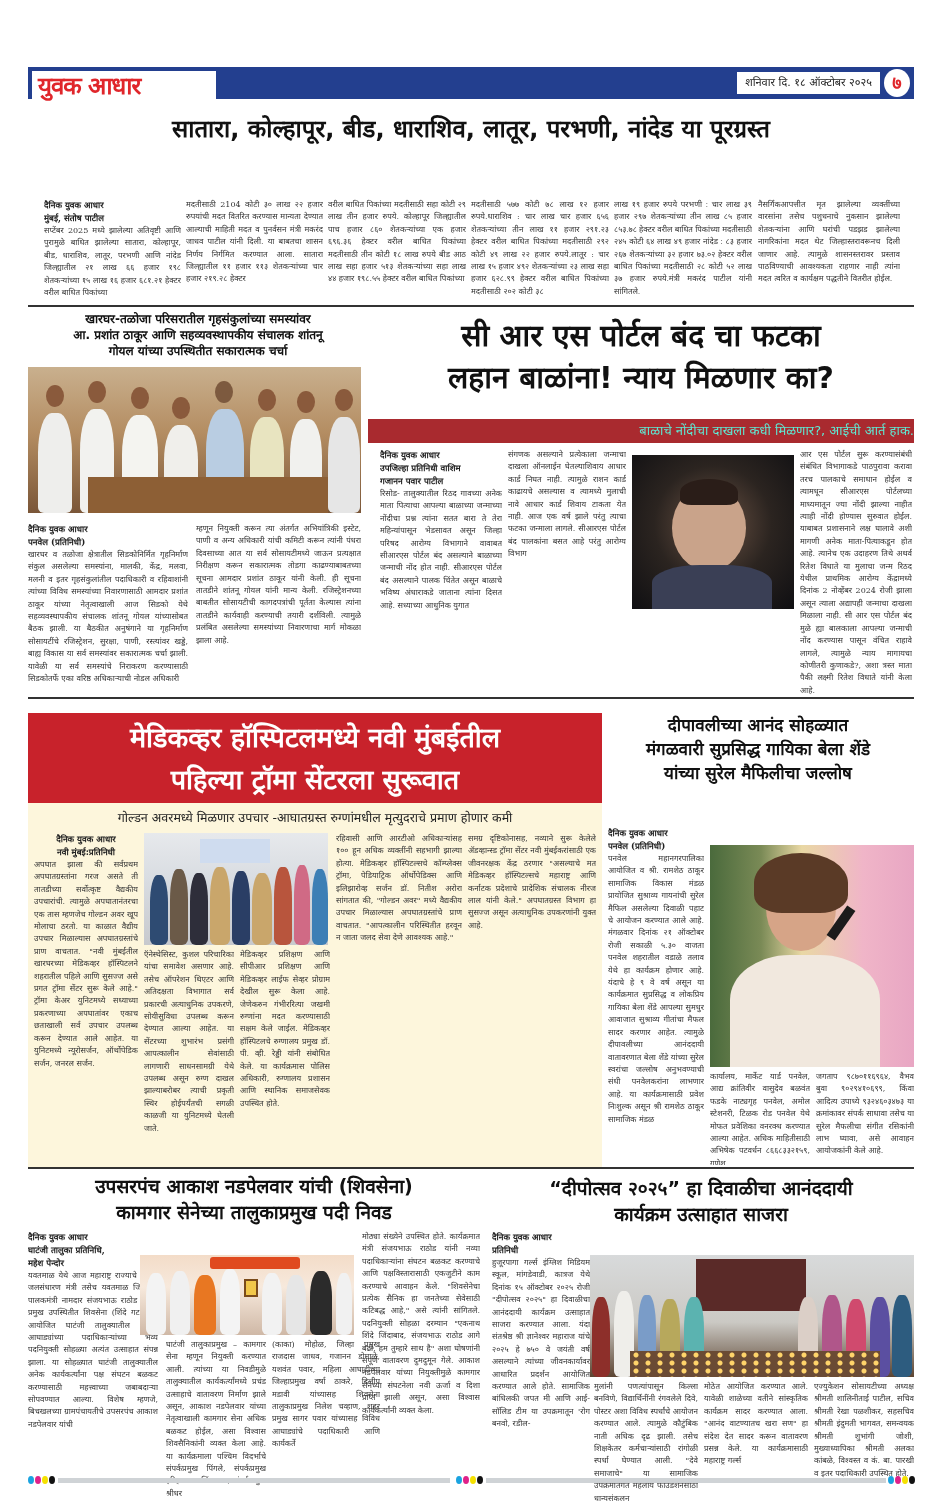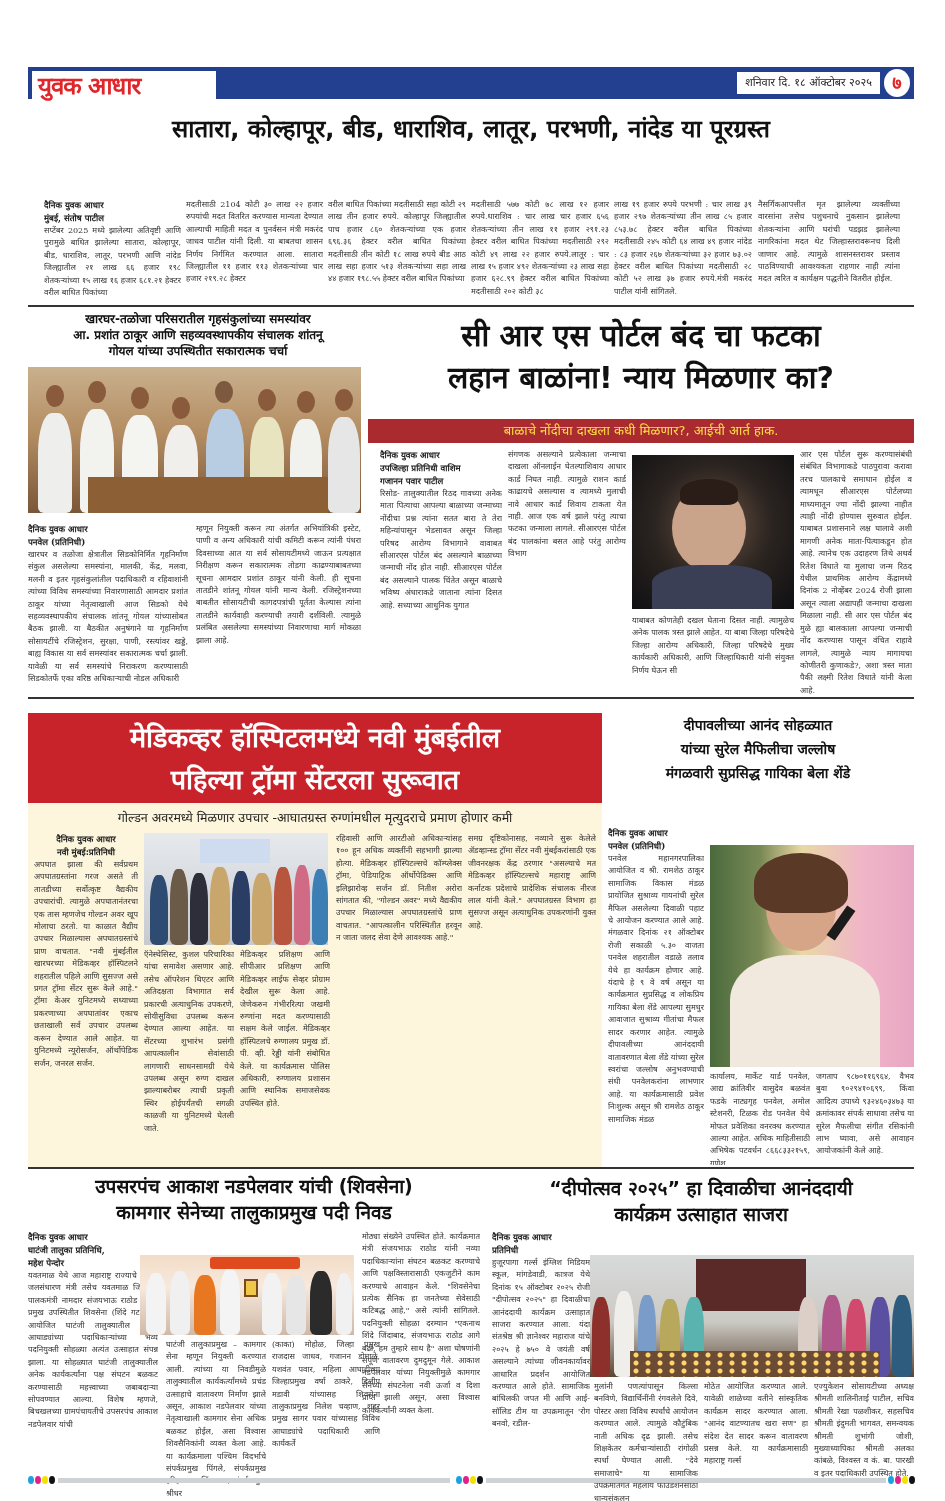--- a/index.html
+++ b/index.html
@@ -19,21 +19,21 @@
   .byline { font-family: "DejaVu Serif", serif; font-weight: bold; font-size: 8.5px; line-height: 13px; color: #222; }
   .body-text { font-family: "DejaVu Serif", serif; font-size: 8px; line-height: 12.4px; color: #333; text-align: justify; }
   .col { position: absolute; overflow: hidden; }
   .rule { position: absolute; height: 2px; background: #333; }
 
   .photo { position: absolute; overflow: hidden; }
   .photo .person { position: absolute; bottom: 0; border-radius: 40% 40% 6px 6px; }
   .photo .head { position: absolute; border-radius: 50%; background: #8a5a3c; }
 
   .red-banner { position: absolute; background: #c8222b; color: #fff; font-family: "DejaVu Sans", sans-serif; text-align: center; }
-  .sub-banner { position: absolute; background: #a92a2f; color: #fde047; font-family: "DejaVu Sans", sans-serif; text-align: center; font-size: 13px; line-height: 20px; }
+  .sub-banner { position: absolute; background: #a92a2f; color: #5eead4; font-family: "DejaVu Sans", sans-serif; text-align: right; font-size: 13px; line-height: 20px; }
   .cream { position: absolute; background: #fdf6dc; }
 
   .cmyk { position: absolute; top: 1476px; height: 8px; display: flex; gap: 1px; }
   .dot { width: 6px; height: 8px; border-radius: 50%; }
   .grey-bar { position: absolute; top: 1478px; height: 5px; background: #cfd3d6; }
 </style>
 </head>
 <body>
 
 <div class="page">
@@ -51,21 +51,21 @@
   </div>
 
   <div class="col" style="left:16px;top:132px;width:137px;height:104px;">
     <div class="byline">दैनिक युवक आधार</div>
     <div class="byline">मुंबई, संतोष पाटील</div>
     <div class="body-text">सप्टेंबर 2025 मध्ये झालेल्या अतिवृष्टी आणि पुरामुळे बाधित झालेल्या सातारा, कोल्हापूर, बीड, धाराशिव, लातूर, परभणी आणि नांदेड जिल्ह्यातील २१ लाख ६६ हजार १९८ शेतकऱ्यांच्या १५ लाख १६ हजार ६८१.२१ हेक्टर वरील बाधित पिकांच्या</div>
   </div>
   <div class="col body-text" style="left:158px;top:132px;width:137px;height:104px;">मदतीसाठी 2104 कोटी ३० लाख २२ हजार रुपयांची मदत वितरित करण्यास मान्यता देण्यात आल्याची माहिती मदत व पुनर्वसन मंत्री मकरंद जाधव पाटील यांनी दिली. या बाबतचा शासन निर्णय निर्गमित करण्यात आला. सातारा जिल्ह्यातील ११ हजार ११३ शेतकऱ्यांच्या चार हजार २१९.२८ हेक्टर</div>
   <div class="col body-text" style="left:300px;top:132px;width:138px;height:104px;">वरील बाधित पिकांच्या मदतीसाठी सहा कोटी २९ लाख तीन हजार रुपये. कोल्हापूर जिल्ह्यातील पाच हजार ८६० शेतकऱ्यांच्या एक हजार ६९६.३६ हेक्टर वरील बाधित पिकांच्या मदतीसाठी तीन कोटी १८ लाख रुपये बीड आठ लाख सहा हजार ५१३ शेतकऱ्यांच्या सहा लाख ४४ हजार १९८.५५ हेक्टर वरील बाधित पिकांच्या</div>
   <div class="col body-text" style="left:443px;top:132px;width:138px;height:104px;">मदतीसाठी ५७७ कोटी ७८ लाख १२ हजार रुपये.धाराशिव : चार लाख चार हजार ६५६ शेतकऱ्यांच्या तीन लाख ११ हजार २९१.२३ हेक्टर वरील बाधित पिकांच्या मदतीसाठी २९२ कोटी ४९ लाख २२ हजार रुपये.लातूर : चार लाख १५ हजार ४९२ शेतकऱ्यांच्या २३ लाख सहा हजार ६२८.९९ हेक्टर वरील बाधित पिकांच्या मदतीसाठी २०२ कोटी ३८</div>
-  <div class="col body-text" style="left:586px;top:132px;width:138px;height:104px;">लाख १९ हजार रुपये परभणी : चार लाख ३९ हजार २९७ शेतकऱ्यांच्या तीन लाख ८५ हजार ८५३.७८ हेक्टर वरील बाधित पिकांच्या मदतीसाठी २४५ कोटी ६४ लाख ४९ हजार नांदेड : ८३ हजार २६७ शेतकऱ्यांच्या ३२ हजार ७३.०२ हेक्टर वरील बाधित पिकांच्या मदतीसाठी २८ कोटी ५२ लाख ३७ हजार रुपये.मंत्री मकरंद पाटील यांनी सांगितले.</div>
+  <div class="col body-text" style="left:586px;top:132px;width:138px;height:104px;font-family:Liberation Serif, serif;">लाख १९ हजार रुपये परभणी : चार लाख ३९ हजार २९७ शेतकऱ्यांच्या तीन लाख ८५ हजार ८५३.७८ हेक्टर वरील बाधित पिकांच्या मदतीसाठी २४५ कोटी ६४ लाख ४९ हजार नांदेड : ८३ हजार २६७ शेतकऱ्यांच्या ३२ हजार ७३.०२ हेक्टर वरील बाधित पिकांच्या मदतीसाठी २८ कोटी ५२ लाख ३७ हजार रुपये.मंत्री मकरंद पाटील यांनी सांगितले.</div>
   <div class="col body-text" style="left:730px;top:132px;width:142px;height:104px;">नैसर्गिकआपत्तीत मृत झालेल्या व्यक्तींच्या वारसांना तसेच पशुधनाचे नुकसान झालेल्या शेतकऱ्यांना आणि घरांची पडझड झालेल्या नागरिकांना मदत थेट जिल्हास्तरावरूनच दिली जाणार आहे. त्यामुळे शासनस्तरावर प्रस्ताव पाठविण्याची आवश्यकता राहणार नाही त्यांना मदत त्वरित व कार्यक्षम पद्धतीने वितरीत होईल.</div>
 
   <div class="rule" style="left:0;top:238px;width:886px;"></div>
 
   <div class="headline" style="position:absolute;left:0;top:244px;width:340px;font-size:12px;line-height:16px;">
     <div>खारघर-तळोजा परिसरातील गृहसंकुलांच्या समस्यांवर</div>
     <div>आ. प्रशांत ठाकूर आणि सहव्यवस्थापकीय संचालक शांतनू</div>
     <div>गोयल यांच्या उपस्थितीत सकारात्मक चर्चा</div>
   </div>
   <div class="photo" style="left:0;top:300px;width:333px;height:146px;background:linear-gradient(180deg,#c9b08e 0%,#b48d62 45%,#7a5638 100%);">
@@ -106,21 +106,20 @@
     <div class="byline">उपजिल्हा प्रतिनिधी वाशिम</div>
     <div class="byline">गजानन पवार पाटील</div>
     <div class="body-text">रिसोड- तालुक्यातील रिठद गावच्या अनेक माता पित्याचा आपल्या बाळाच्या जन्माच्या नोंदीचा प्रश्न त्यांना सतत बारा ते तेरा महिन्यांपासून भेडसावत असून जिल्हा परिषद आरोग्य विभागाने वावाबत सीआरएस पोर्टल बंद असल्याने बाळाच्या जन्माची नोंद होत नाही. सीआरएस पोर्टल बंद असल्याने पालक चिंतेत असून बाळाचे भविष्य अंधाराकडे जाताना त्यांना दिसत आहे. सध्याच्या आधुनिक युगात</div>
   </div>
   <div class="col body-text" style="left:480px;top:382px;width:118px;height:246px;">संगणक असल्याने प्रत्येकाला जन्माचा दाखला ऑनलाईन घेतल्याशिवाय आधार कार्ड निघत नाही. त्यामुळे राशन कार्ड काढायचे असल्यास व त्यामध्ये मुलाची नावे आधार कार्ड शिवाय टाकता येत नाही. आज एक वर्ष झाले परंतु त्याचा फटका जन्माला लागले. सीआरएस पोर्टल बंद पालकांना बसत आहे परंतु आरोग्य विभाग</div>
   <div class="photo" style="left:604px;top:388px;width:162px;height:154px;background:radial-gradient(circle at 50% 45%,#6d5445 0%,#2b2420 50%,#0f0f12 100%);">
     <div style="position:absolute;left:40px;top:30px;width:74px;height:86px;border-radius:50%;background:#c9a38a;"></div>
     <div style="position:absolute;left:48px;top:24px;width:58px;height:26px;border-radius:50% 50% 20% 20%;background:#2a1d18;"></div>
     <div style="position:absolute;left:20px;top:110px;width:120px;height:44px;border-radius:40% 40% 0 0;background:#3a3f55;"></div>
   </div>
-  <div class="col body-text" style="left:604px;top:548px;width:162px;height:80px;">याबाबत कोणतेही दखल घेताना दिसत नाही. त्यामुळेच अनेक पालक त्रस्त झाले आहेत. या बाबा जिल्हा परिषदेचे जिल्हा आरोग्य अधिकारी, जिल्हा परिषदेचे मुख्य कार्यकारी अधिकारी, आणि जिल्हाधिकारी यांनी संयुक्त निर्णय घेऊन सी</div>
   <div class="col body-text" style="left:772px;top:382px;width:112px;height:246px;">आर एस पोर्टल सुरू करण्यासंबंधी संबंधित विभागाकडे पाठपुरावा करावा तरच पालकाचे समाधान होईल व त्यामधून सीआरएस पोर्टलच्या माध्यमातून ज्या नोंदी झाल्या नाहीत त्याही नोंदी होण्यास सुरुवात होईल. याबाबत प्रशासनाने लक्ष घालावे अशी मागणी अनेक माता-पित्याकडून होत आहे. त्यानेच एक उदाहरण तिथे अथर्व रितेश विधाते या मुलाचा जन्म रिठद येथील प्राथमिक आरोग्य केंद्रामध्ये दिनांक 2 नोव्हेंबर 2024 रोजी झाला असून त्याला अद्यापही जन्माचा दाखला मिळाला नाही. सी आर एस पोर्टल बंद मुळे ह्या बालकाला आपल्या जन्माची नोंद करण्यास पासून वंचित राहावे लागले, त्यामुळे न्याय मागायचा कोणीतरी कुणाकडे?, अशा त्रस्त माता पैकी लक्ष्मी रितेश विधाते यांनी केला आहे.</div>
 
   <div class="rule" style="left:0;top:630px;width:886px;"></div>
 
   <div class="red-banner" style="left:0;top:646px;width:574px;height:90px;font-weight:bold;font-size:27px;line-height:42px;padding-top:4px;">
     <div>मेडिकव्हर हॉस्पिटलमध्ये नवी मुंबईतील</div>
     <div>पहिल्या ट्रॉमा सेंटरला सुरूवात</div>
   </div>
   <div class="cream" style="left:0;top:736px;width:574px;height:364px;"></div>
   <div style="position:absolute;left:0;top:742px;width:574px;text-align:center;font-family:'DejaVu Sans',sans-serif;font-size:12.5px;color:#222;">गोल्डन अवरमध्ये मिळणार उपचार -आघातग्रस्त रुग्णांमधील मृत्युदराचे प्रमाण होणार कमी</div>
@@ -140,24 +139,24 @@
     <div class="person" style="left:108px;width:20px;height:72px;background:#c9a66b;"></div>
     <div class="person" style="left:130px;width:18px;height:78px;background:#b8553d;"></div>
     <div class="person" style="left:150px;width:16px;height:80px;background:#d06a85;"></div>
     <div class="person" style="left:168px;width:16px;height:76px;background:#3d7fb5;"></div>
   </div>
   <div class="col body-text" style="left:116px;top:882px;width:90px;height:216px;">ऍनेस्थेसिस्ट, कुशल परिचारिका यांचा समावेश असणार आहे. तसेच ऑपरेशन थिएटर आणि अतिदक्षता विभागात सर्व प्रकारची अत्याधुनिक उपकरणे, सोयीसुविधा उपलब्ध करून देण्यात आल्या आहेत. या सेंटरच्या शुभारंभ प्रसंगी आपत्कालीन सेवांसाठी लागणारी साधनसामग्री येथे उपलब्ध असून रुग्ण दाखल झाल्याबरोबर त्याची प्रकृती स्थिर होईपर्यंतची सगळी काळजी या युनिटमध्ये घेतली जाते.</div>
   <div class="col body-text" style="left:212px;top:882px;width:90px;height:216px;">मेडिकव्हर प्रशिक्षण आणि सीपीआर प्रशिक्षण आणि मेडिकव्हर लाईफ सेव्हर प्रोग्राम देखील सुरू केला आहे. जेणेकरुन गंभीररित्या जखमी रुग्णांना मदत करण्यासाठी सक्षम केले जाईल. मेडिकव्हर हॉस्पिटलचे रुग्णालय प्रमुख डॉ. पी. व्ही. रेड्डी यांनी संबोधित केले. या कार्यक्रमास पोलिस अधिकारी, रुग्णालय प्रशासन आणि स्थानिक समाजसेवक उपस्थित होते.</div>
   <div class="col body-text" style="left:308px;top:766px;width:126px;height:332px;">रहिवासी आणि आरटीओ अधिकाऱ्यांसह १०० हून अधिक व्यक्तींनी सहभागी झाल्या होत्या. मेडिकव्हर हॉस्पिटल्सचे कॉम्प्लेक्स ट्रॉमा, पेडियाट्रिक ऑर्थोपेडिक्स आणि इलिझारोव्ह सर्जन डॉ. नितीश अरोरा सांगतात की, "गोल्डन अवर" मध्ये वैद्यकीय उपचार मिळाल्यास अपघातग्रस्तांचे प्राण वाचतात. "आपत्कालीन परिस्थितीत हरवून न जाता जलद सेवा देणे आवश्यक आहे."</div>
   <div class="col body-text" style="left:440px;top:766px;width:128px;height:332px;">समग्र दृष्टिकोनासह, नव्याने सुरू केलेले ॲडव्हान्स्ड ट्रॉमा सेंटर नवी मुंबईकरांसाठी एक जीवनरक्षक केंद्र ठरणार "असल्याचे मत मेडिकव्हर हॉस्पिटल्सचे महाराष्ट्र आणि कर्नाटक प्रदेशाचे प्रादेशिक संचालक नीरज लाल यांनी केले." अपघातग्रस्त विभाग हा सुसज्ज असून अत्याधुनिक उपकरणांनी युक्त आहे.</div>
 
-  <div class="headline" style="position:absolute;left:574px;top:646px;width:312px;font-size:14px;line-height:24px;">
+  <div class="headline" style="position:absolute;left:574px;top:646px;width:312px;font-size:17px;line-height:24px;">
     <div>दीपावलीच्या आनंद सोहळ्यात</div>
+    <div>मंगळवारी सुप्रसिद्ध गायिका बेला शेंडे</div>
     <div>यांच्या सुरेल मैफिलीचा जल्लोष</div>
-    <div>मंगळवारी सुप्रसिद्ध गायिका बेला शेंडे</div>
   </div>
   <div class="col" style="left:580px;top:760px;width:96px;height:336px;">
     <div class="byline">दैनिक युवक आधार</div>
     <div class="byline">पनवेल (प्रतिनिधी)</div>
     <div class="body-text">पनवेल महानगरपालिका आयोजित व श्री. रामशेठ ठाकूर सामाजिक विकास मंडळ प्रायोजित सुश्राव्य गायनांची सुरेल मैफिल असलेल्या दिवाळी पहाट चे आयोजन करण्यात आले आहे. मंगळवार दिनांक २१ ऑक्टोबर रोजी सकाळी ५.३० वाजता पनवेल शहरातील वडाळे तलाव येथे हा कार्यक्रम होणार आहे. यंदाचे हे ९ वे वर्ष असून या कार्यक्रमात सुप्रसिद्ध व लोकप्रिय गायिका बेला शेंडे आपल्या सुमधुर आवाजात सुश्राव्य गीतांचा मैफल सादर करणार आहेत. त्यामुळे दीपावलीच्या आनंददायी वातावरणात बेला शेंडे यांच्या सुरेल स्वरांचा जल्लोष अनुभवण्याची संधी पनवेलकरांना लाभणार आहे. या कार्यक्रमासाठी प्रवेश निःशुल्क असून श्री रामशेठ ठाकूर सामाजिक मंडळ</div>
   </div>
   <div class="photo" style="left:682px;top:778px;width:204px;height:222px;background:linear-gradient(90deg,#4a6a3c 0%,#7a8a56 25%,#e9d8a4 45%,#f0b5c8 75%,#e8a6c3 100%);">
     <div style="position:absolute;left:56px;top:20px;width:70px;height:86px;border-radius:50%;background:#d6a487;"></div>
     <div style="position:absolute;left:44px;top:8px;width:94px;height:60px;border-radius:50% 50% 30% 30%;background:#5a3a26;"></div>
     <div style="position:absolute;left:20px;top:110px;width:150px;height:112px;border-radius:40% 40% 0 0;background:#f1e8de;"></div>

